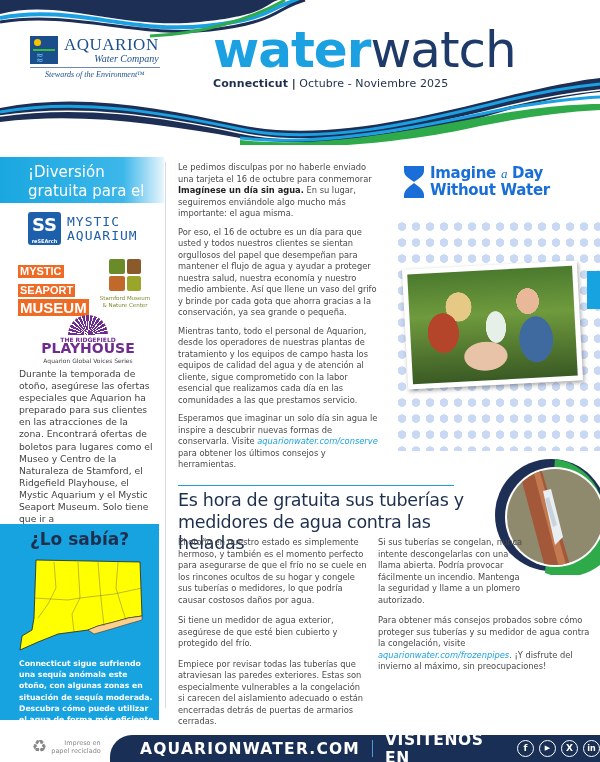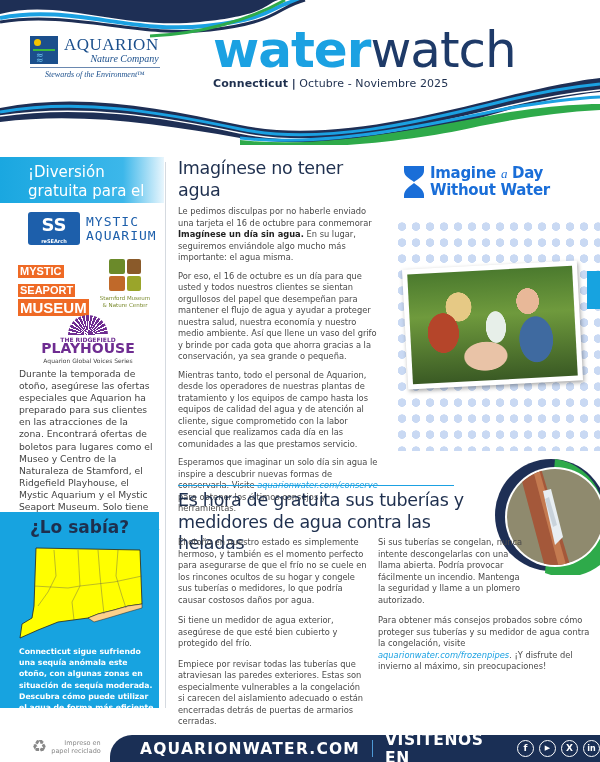--- a/index.html
+++ b/index.html
@@ -26,41 +26,41 @@
   .masthead .title .w1 { color: #1ba1e2; font-weight: bold; }
   .masthead .title .w2 { color: #1e3a68; }
   .masthead .sub { font-family: "DejaVu Sans", sans-serif; font-size: 11px; color: #1e2f4e; margin-top: 1px; letter-spacing: 0.1px; }
   .masthead .sub b { font-weight: bold; }
 
   
   .sidebar { position: absolute; left: 0; top: 157px; width: 164px; }
   .fun-banner { background: linear-gradient(90deg, #1aa7e0 0%, #3cb7ea 75%, #e9f6fd 100%); color: #fff; padding: 6px 0 7px 28px; font-size: 15px; line-height: 19px; height: 46px; }
   .partner-logos { position: relative; height: 165px; }
   .mystic-aq { position: absolute; left: 28px; top: 9px; display: flex; align-items: center; gap: 6px; }
-  .aq-badge { width: 52px; height: 33px; background: #1d5fab; border-radius: 3px; color: #fff; text-align: center; font-weight: bold; font-size: 18px; line-height: 26px; position: relative; }
+  .aq-badge { width: 33px; height: 33px; background: #1d5fab; border-radius: 3px; color: #fff; text-align: center; font-weight: bold; font-size: 18px; line-height: 26px; position: relative; }
   .aq-badge .tiny { position: absolute; left: 0; right: 0; bottom: 1px; font-size: 5px; line-height: 6px; }
   .aq-name { color: #1d5fab; font-family: "DejaVu Sans Mono", monospace; font-size: 13px; line-height: 14px; letter-spacing: 1px; }
   .seaport { position: absolute; left: 18px; top: 57px; width: 57px; }
   .seaport div { background: #ef6a25; color: #fff; font-weight: bold; font-family: "Liberation Sans", sans-serif; line-height: 13px; display: inline-block; padding: 0 2px; margin-bottom: 1px; }
   .seaport .s1 { font-size: 11px; }
   .seaport .s2 { font-size: 11px; }
   .seaport .s3 { font-size: 15px; line-height: 17px; }
   .stamford { position: absolute; left: 90px; top: 56px; width: 70px; text-align: center; }
   .stamford .icons { display: grid; grid-template-columns: 16px 14px; gap: 2px; justify-content: center; }
   .stamford .icons span { display: block; height: 15px; border-radius: 2px; }
   .stamford .lbl { font-size: 5.5px; color: #7a8a2c; margin-top: 4px; line-height: 7px; }
   .ridgefield { position: absolute; left: 38px; top: 112px; width: 100px; text-align: center; }
   .ridgefield .dome { width: 40px; height: 20px; margin: 0 auto; border-radius: 20px 20px 0 0; background: repeating-conic-gradient(from -90deg at 50% 100%, #6e2c91 0 8deg, #fff 8deg 12deg); }
   .ridgefield .t1 { font-size: 6px; color: #6e2c91; font-weight: bold; margin-top: 1px; }
   .ridgefield .t2 { font-size: 14px; color: #6e2c91; font-weight: bold; line-height: 11px; }
   .ridgefield .t3 { font-size: 6px; color: #444; margin-top: 3px; }
 
   .fun-body { padding: 0 10px 0 19px; font-size: 9.2px; line-height: 12.1px; color: #444; height: 148px; }
   .link { color: #1ba1e2; font-style: italic; }
-  .didyou-wrap { position: absolute; left: 0; top: 512px; width: 159px; height: 196px; background: #17a3e0; }
+  .didyou-wrap { position: absolute; left: 0; top: 524px; width: 159px; height: 196px; background: #17a3e0; }
   .didyou-title { text-align: center; font-weight: bold; color: #1e2f4e; font-size: 17px; margin-top: 5px; }
   .ct-map { position: absolute; left: 18px; top: 34px; }
   .didyou-text { position: absolute; left: 19px; top: 134px; width: 138px; color: #fff; font-weight: bold; font-size: 7.7px; line-height: 11.2px; }
 
   .recycle { position: absolute; left: 32px; top: 738px; display: flex; align-items: center; gap: 4px; }
   .recycle-icon { font-size: 17px; color: #888; line-height: 17px; }
   .recycle-text { font-size: 6.5px; line-height: 8px; color: #888; text-align: right; }
 
   
   .vdivider { position: absolute; left: 165px; top: 162px; width: 1px; height: 546px; background: #d5dae0; }
@@ -130,21 +130,21 @@
 
   <div class="logo">
     <div class="logo-top">
       <div class="logo-mark">
         <span class="sun"></span>
           <span class="gline"></span>
           <span class="wv">≈<br>≈</span>
       </div>
       <div class="logo-name">
         <div class="n1">AQUARION</div>
-        <div class="n2">Nature Company</div>
+        <div class="n2">Water Company</div>
       </div>
     </div>
     <div class="logo-rule"></div>
     <div class="logo-tag">Stewards of the Environment™</div>
   </div>
 
   <div class="masthead">
     <div class="title">
       <span class="w1">water</span><span class="w2">watch</span>
     </div>
@@ -221,21 +221,20 @@
   <span class="recycle-icon">♻</span>
   <div class="recycle-text">
     <div>Impreso en</div>
     <div>papel reciclado</div>
   </div>
 </div>
 
 <div class="vdivider"></div>
 
 <div class="art1">
-  <h1>Imagínese no tener agua</h1>
   <p><span>Le pedimos disculpas por no haberle enviado una tarjeta el 16 de octubre para conmemorar </span><b style="color:#222">Imagínese un día sin agua.</b><span> En su lugar, seguiremos enviándole algo mucho más importante: el agua misma.</span></p>
   <p>Por eso, el 16 de octubre es un día para que usted y todos nuestros clientes se sientan orgullosos del papel que desempeñan para mantener el flujo de agua y ayudar a proteger nuestra salud, nuestra economía y nuestro medio ambiente. Así que llene un vaso del grifo y brinde por cada gota que ahorra gracias a la conservación, ya sea grande o pequeña.</p>
   <p>Mientras tanto, todo el personal de Aquarion, desde los operadores de nuestras plantas de tratamiento y los equipos de campo hasta los equipos de calidad del agua y de atención al cliente, sigue comprometido con la labor esencial que realizamos cada día en las comunidades a las que prestamos servicio.</p>
   <p><span>Esperamos que imaginar un solo día sin agua le inspire a descubrir nuevas formas de conservarla. Visite </span><a class="link">aquarionwater.com/conserve</a><span> para obtener los últimos consejos y herramientas.</span></p>
 </div>
 
 <div class="imagine">
   <div class="imagine-logo">
     <svg class="imagine-mark" width="22" height="34" viewBox="0 0 22 34">
       <path d="M1 1 H21 V6 C21 11 15 14 11 17 C7 14 1 11 1 6 Z" fill="#1a6ed8"></path>

